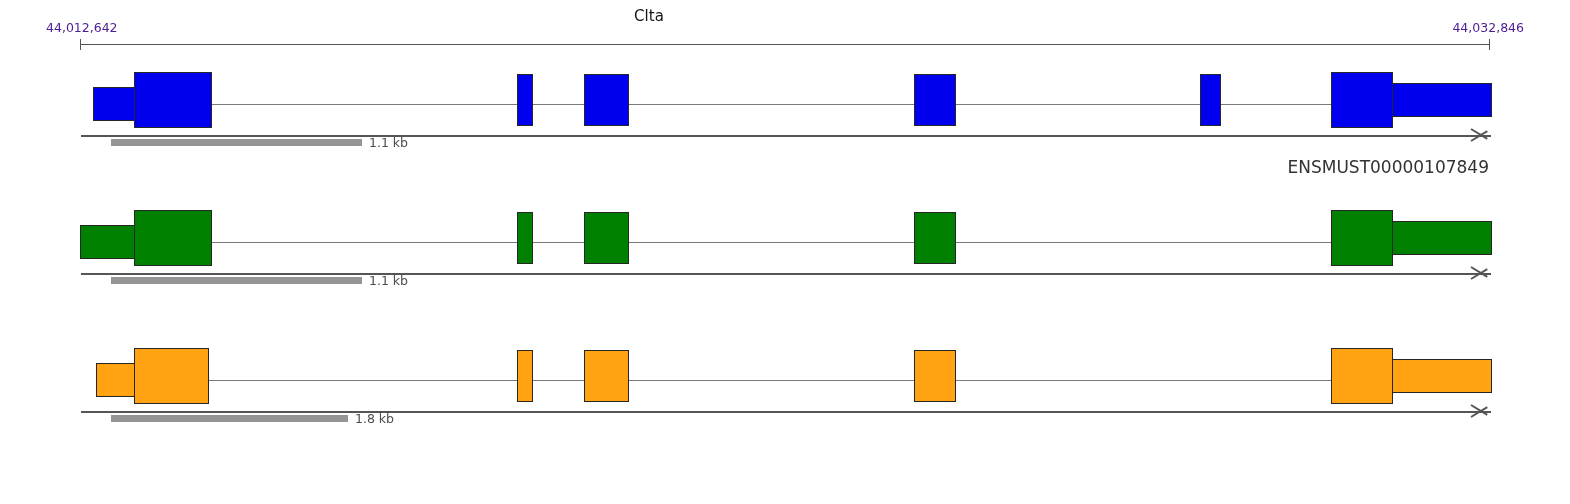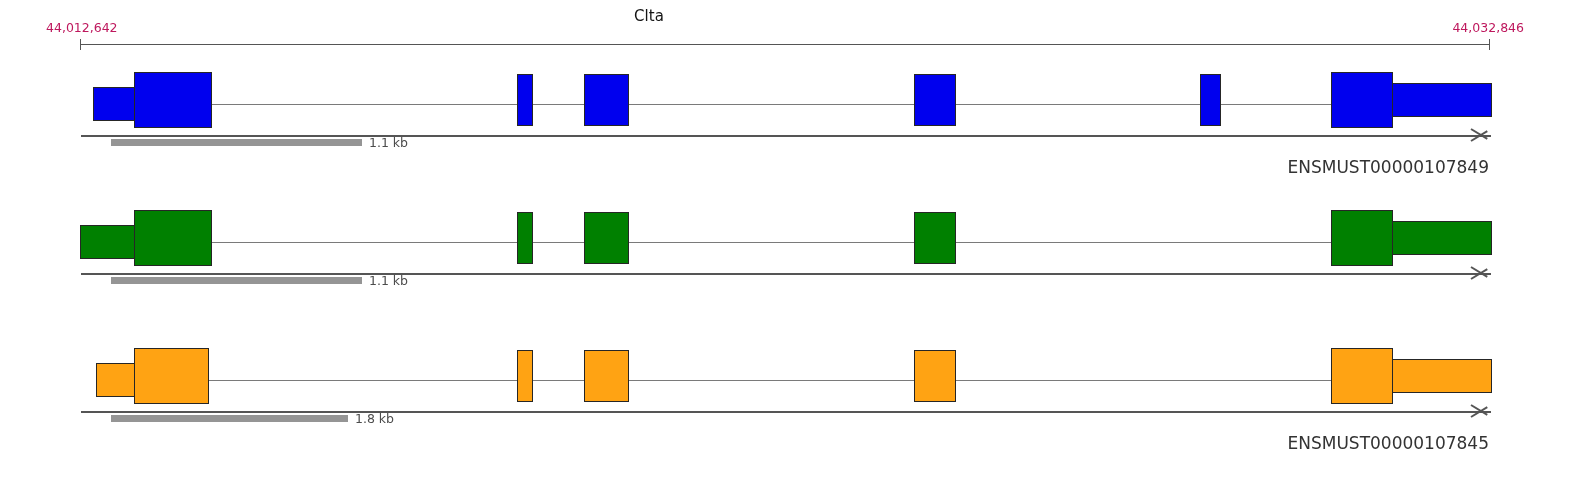--- a/index.html
+++ b/index.html
@@ -56,21 +56,21 @@
     width: 1px;
     height: 11px;
     background: #555555;
   }
   .ruler-tick.left  { left: 0; }
   .ruler-tick.right { right: 0; }
   .ruler-label {
     position: absolute;
     top: -24px;
     font-size: 12.5px;
-    color: #be185d;
+    color: #4c1d95;
     white-space: nowrap;
   }
   .ruler-label.left  { left: -34px; }
   .ruler-label.right { right: -34px; }
 
   .region-label {
     position: absolute;
     left: 0;
     top: 57px;
     width: 1570px;
@@ -233,18 +233,17 @@
           <div class="exon" style="left: 516px; width: 16px; top: 9px; height: 52px; background: rgb(255, 163, 19); border-color: rgb(38, 38, 38);"></div>
           <div class="exon" style="left: 583px; width: 45px; top: 9px; height: 52px; background: rgb(255, 163, 19); border-color: rgb(38, 38, 38);"></div>
           <div class="exon" style="left: 913px; width: 42px; top: 9px; height: 52px; background: rgb(255, 163, 19); border-color: rgb(38, 38, 38);"></div>
           <div class="exon" style="left: 1330px; width: 62px; top: 7px; height: 56px; background: rgb(255, 163, 19); border-color: rgb(38, 38, 38);"></div>
           <div class="exon" style="left: 1391px; width: 100px; top: 18px; height: 34px; background: rgb(255, 163, 19); border-color: rgb(38, 38, 38);"></div>
           <div class="strand-axis" style="background: rgb(85, 85, 85);">
             <div class="arrow-head"></div>
           </div>
           <div class="scale-bar" style="left: 110px; width: 237px; background: rgb(149, 149, 149);"></div>
           <div class="scale-label" style="left: 354px;">1.8 kb</div>
-          <div class="transcript-id">ENSMUST00000107845</div>
         </div>
       </div>
     </div>
 
 </div>
 
 </body></html>

